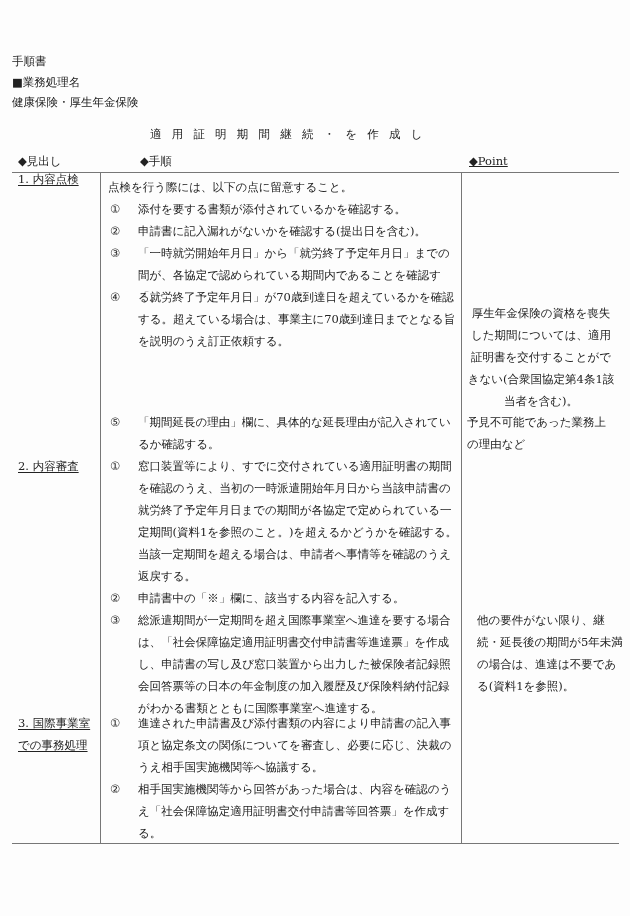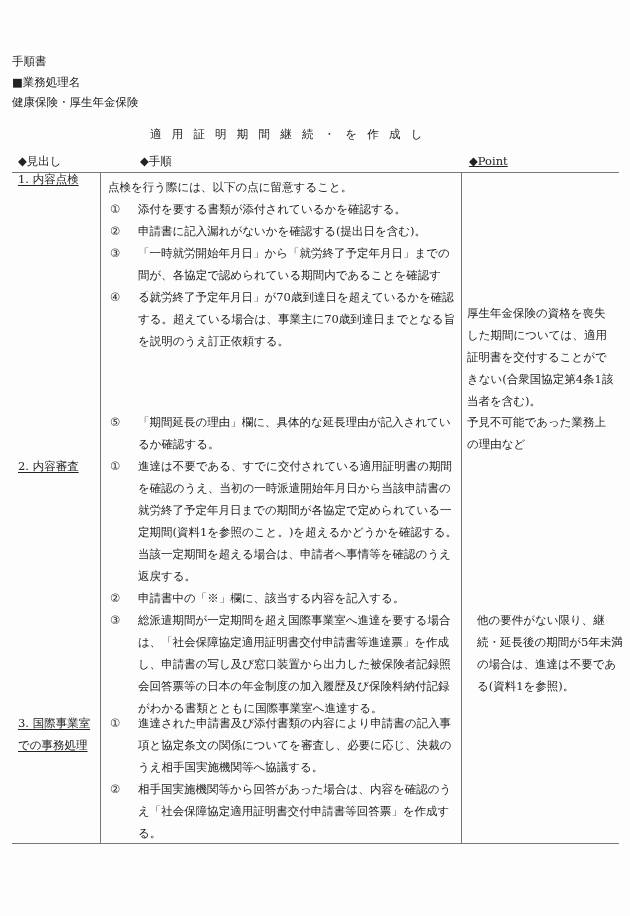--- a/index.html
+++ b/index.html
@@ -61,27 +61,27 @@
 </div>
 <div class="item" style="top:286px;">
   <span class="num">④</span>
   <span class="txt">「就労終了予定年月日」が70歳到達日を超えているかを確認する。超えている場合は、事業主に70歳到達日までとなる旨を説明のうえ訂正依頼する。</span>
 </div>
 <div class="item" style="top:411px;">
   <span class="num">⑤</span>
   <span class="txt">「期間延長の理由」欄に、具体的な延長理由が記入されているか確認する。</span>
 </div>
 
-<div class="point" style="top:302px;">厚生年金保険の資格を喪失した期間については、適用証明書を交付することができない(合衆国協定第4条1該当者を含む)。</div>
+<div class="point" style="top:302px;text-align:center;">厚生年金保険の資格を喪失した期間については、適用証明書を交付することができない(合衆国協定第4条1該当者を含む)。</div>
 <div class="point" style="top:411px;">予見不可能であった業務上の理由など</div>
 
 <div class="heading" style="top:455px;">2. 内容審査</div>
 <div class="item" style="top:455px;">
   <span class="num">①</span>
-  <span class="txt">進達は不要である、すでに交付されている適用証明書の期間を確認のうえ、当初の一時派遣開始年月日から当該申請書の就労終了予定年月日までの期間が各協定で定められている一定期間(資料1を参照のこと。)を超えるかどうかを確認する。当該一定期間を超える場合は、申請者へ事情等を確認のうえ返戻する。</span>
+  <span class="txt">窓口装置等により、すでに交付されている適用証明書の期間を確認のうえ、当初の一時派遣開始年月日から当該申請書の就労終了予定年月日までの期間が各協定で定められている一定期間(資料1を参照のこと。)を超えるかどうかを確認する。当該一定期間を超える場合は、申請者へ事情等を確認のうえ返戻する。</span>
 </div>
 <div class="item" style="top:587px;">
   <span class="num">②</span>
   <span class="txt">申請書中の「※」欄に、該当する内容を記入する。</span>
 </div>
 <div class="item" style="top:609px;">
   <span class="num">③</span>
   <span class="txt">総派遣期間が一定期間を超え国際事業室へ進達を要する場合は、「社会保障協定適用証明書交付申請書等進達票」を作成し、申請書の写し及び窓口装置から出力した被保険者記録照会回答票等の日本の年金制度の加入履歴及び保険料納付記録がわかる書類とともに国際事業室へ進達する。</span>
 </div>
 <div class="point" style="top:609px;margin-left:10px;">他の要件がない限り、継続・延長後の期間が5年未満の場合は、進達は不要である(資料1を参照)。</div>

